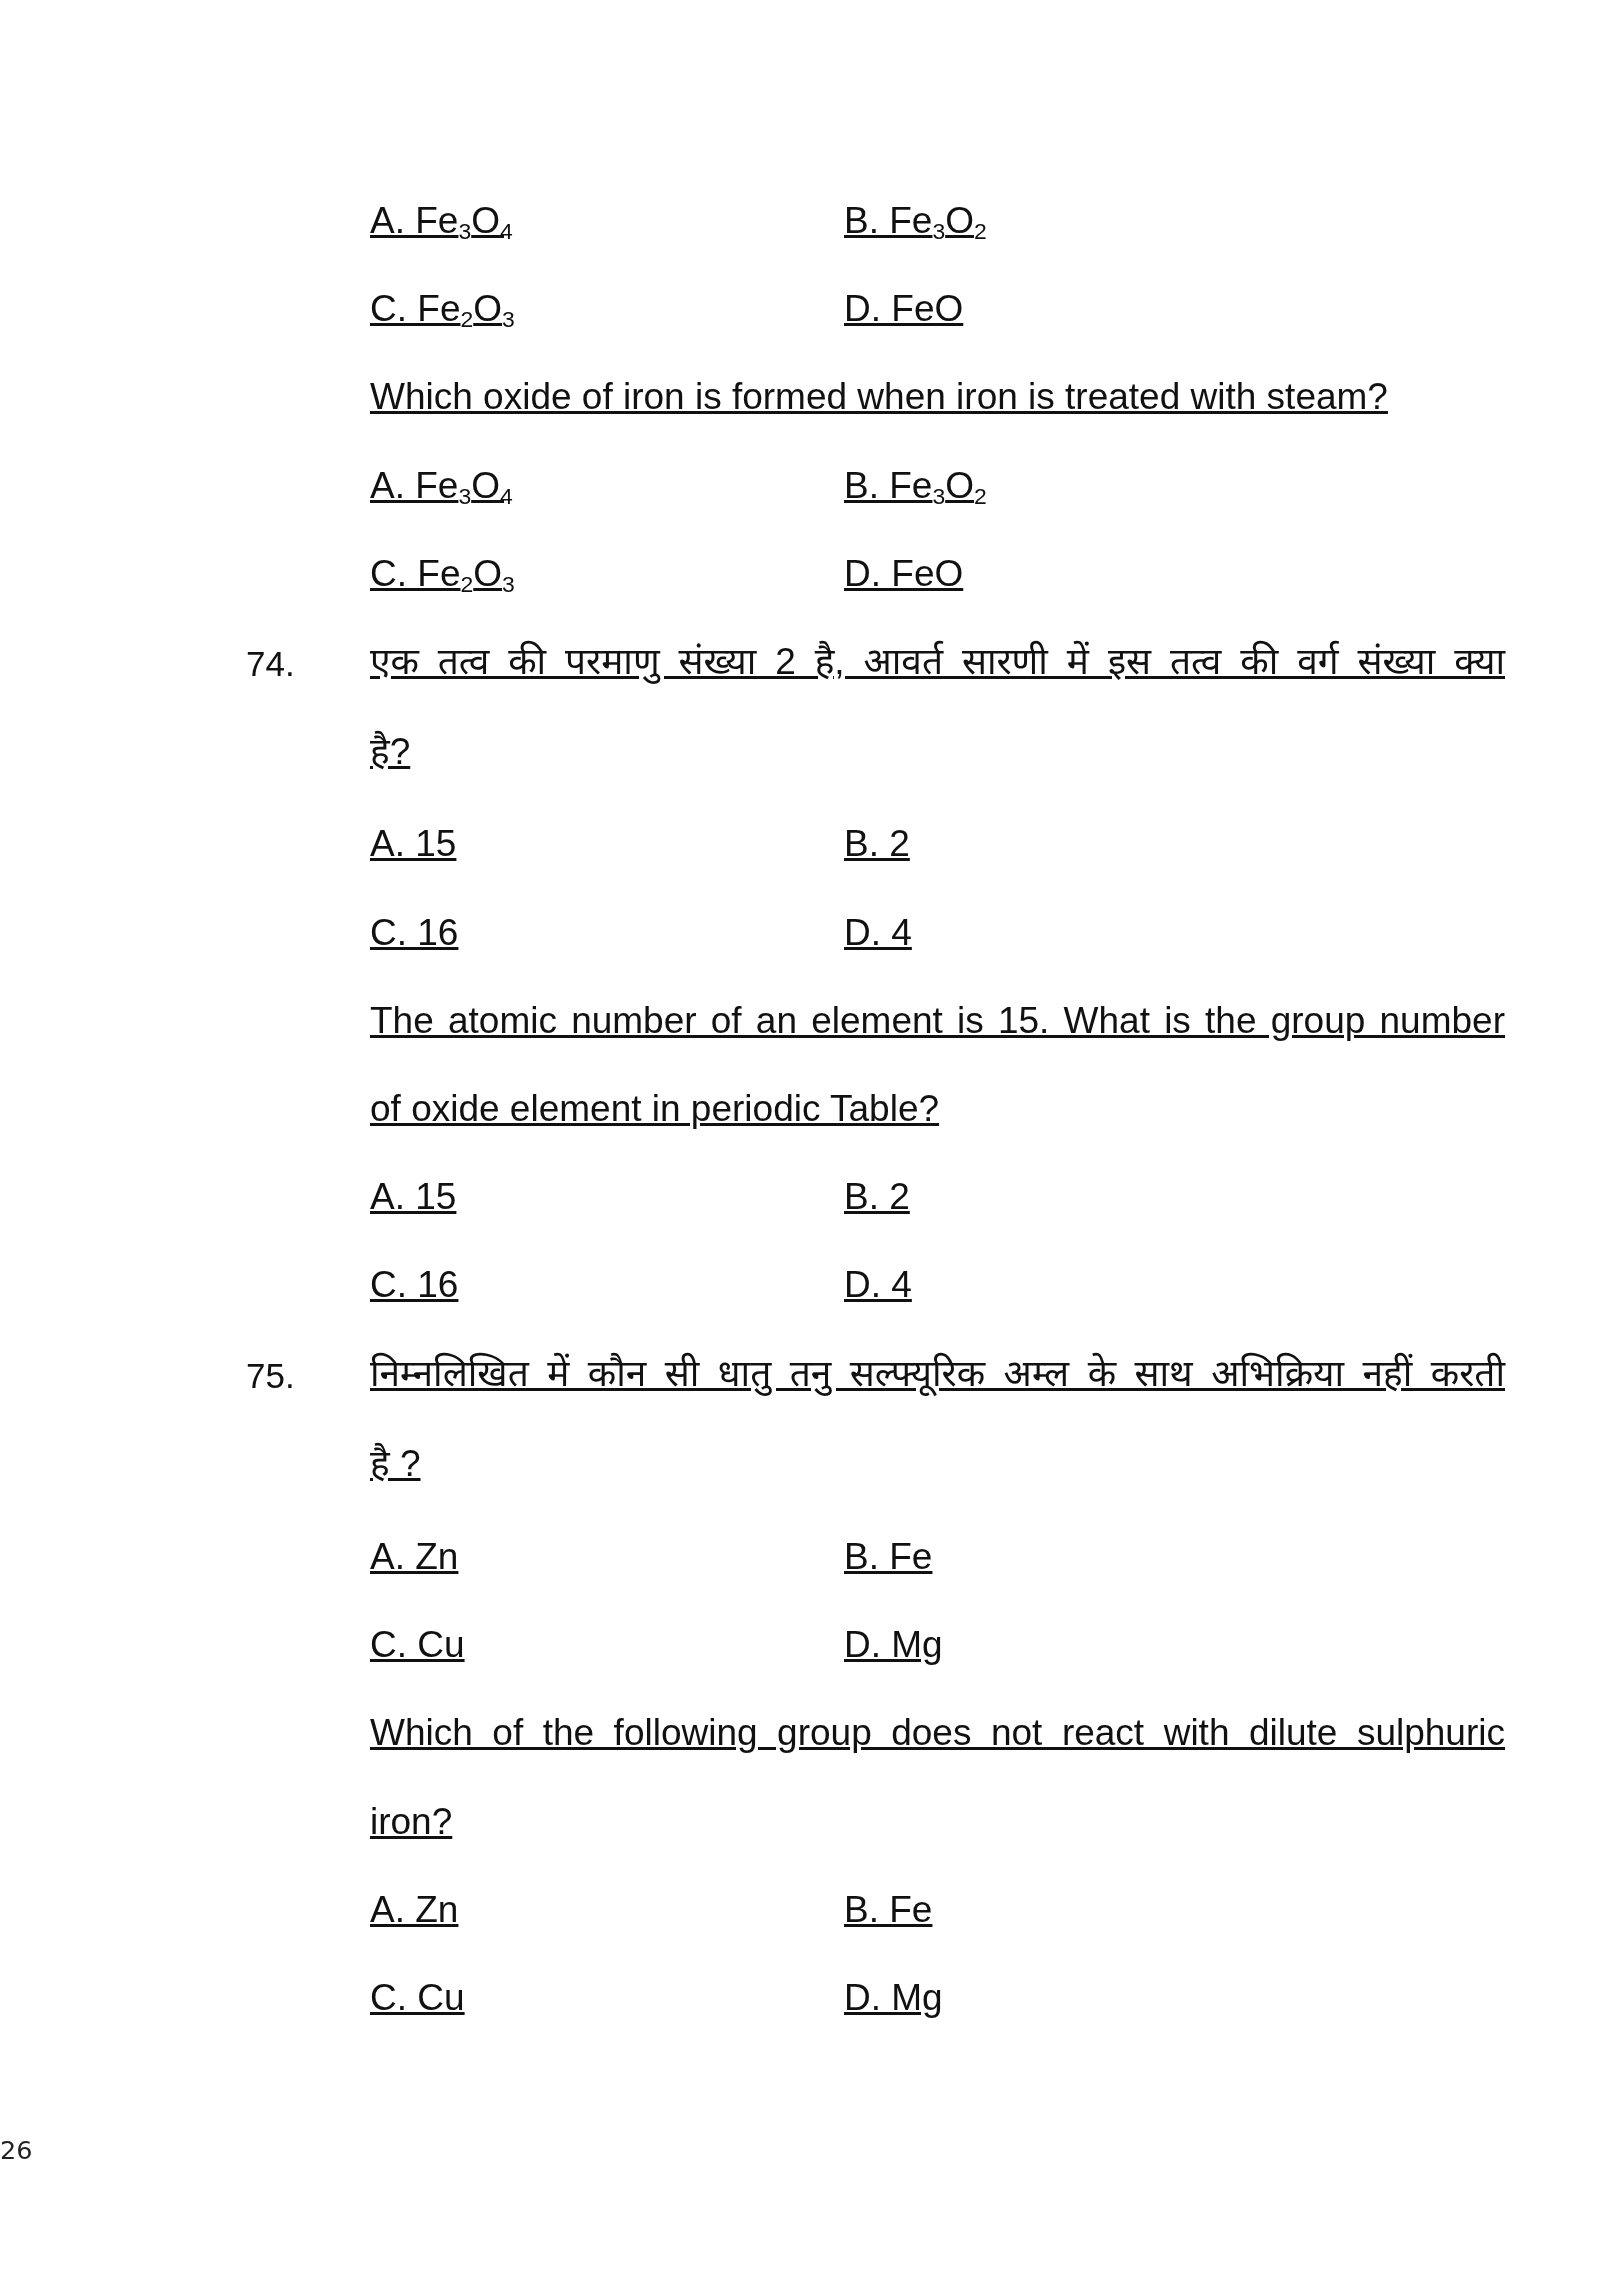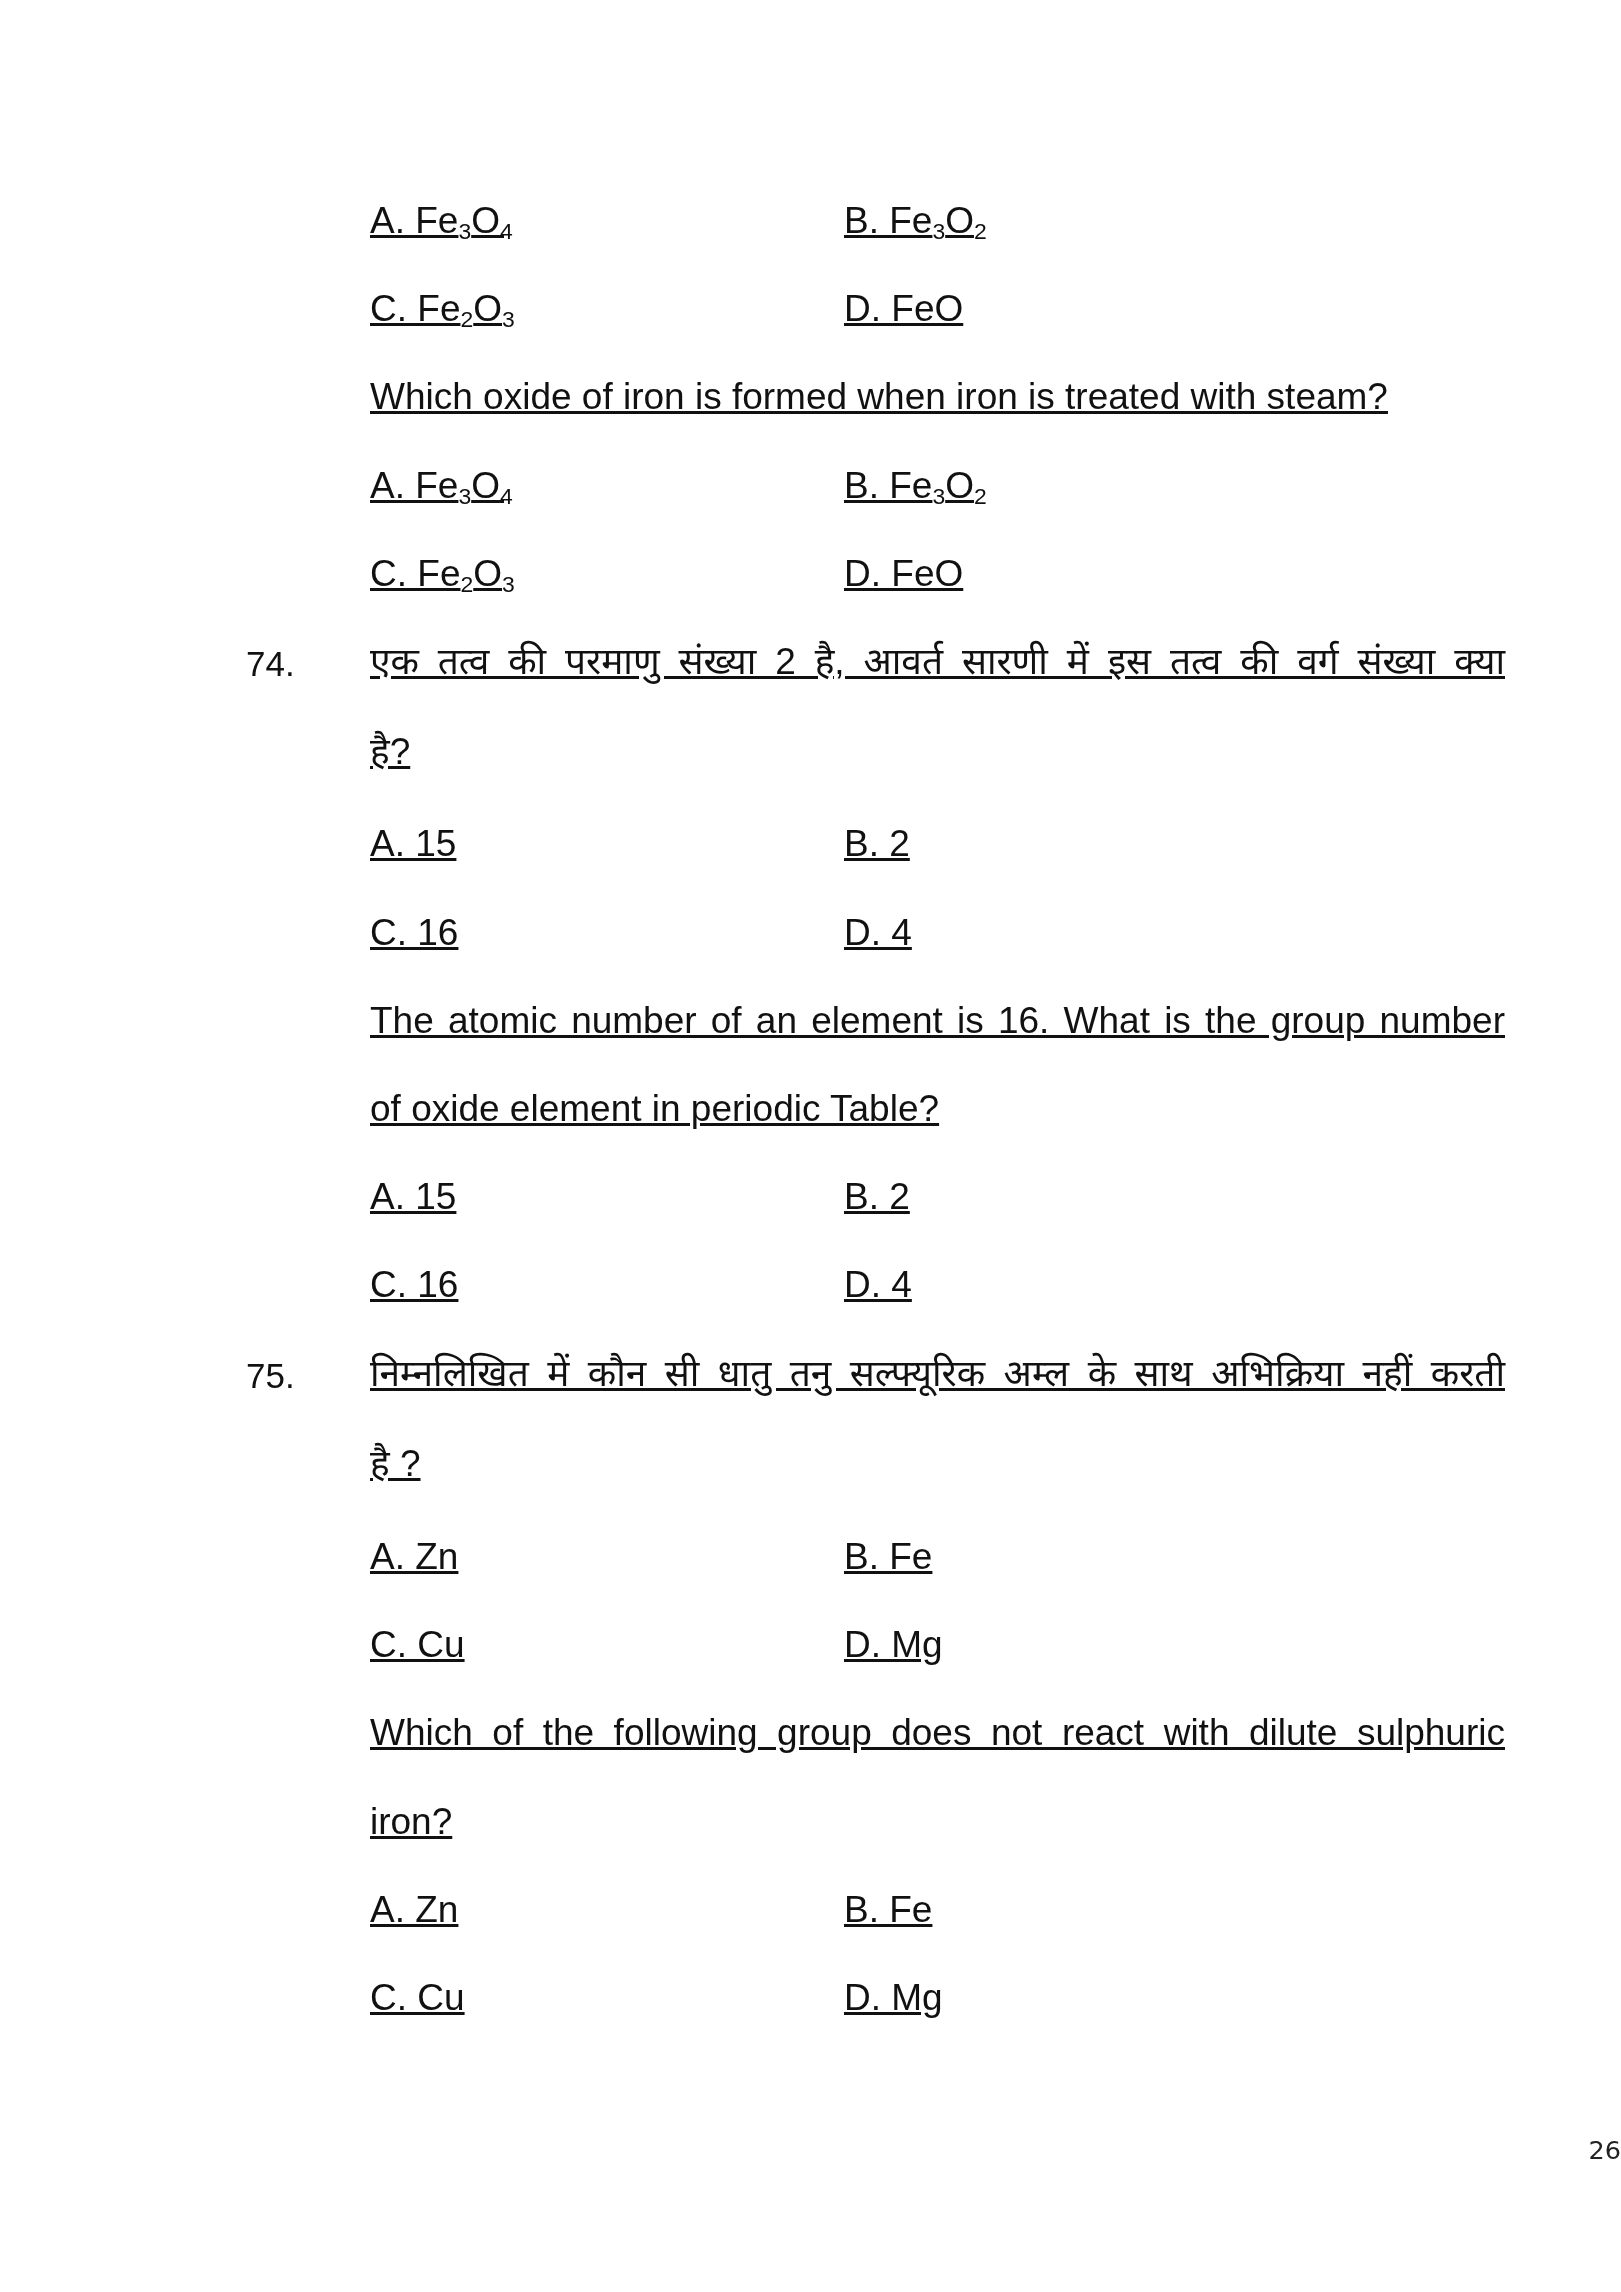--- a/index.html
+++ b/index.html
@@ -4,21 +4,21 @@
 <style>
   html, body { margin: 0; padding: 0; background: #ffffff; }
   body { width: 1621px; height: 2293px; position: relative; overflow: hidden;
          font-family: "Liberation Sans", sans-serif; color: #111111; }
   .line { position: absolute; font-size: 37px; line-height: 45px; white-space: nowrap; text-decoration: underline; }
   .qnum { position: absolute; font-size: 35px; line-height: 45px; }
   .colA { left: 370px; }
   .colB { left: 844px; }
   .qtext { left: 370px; width: 1135px; text-align: justify; text-align-last: justify; white-space: normal; }
   sub { font-size: 0.62em; vertical-align: -0.25em; line-height: 0; }
-  .pagenum { position: absolute; left: 0; width: 1621px; top: 2135px; text-align: right;
+  .pagenum { position: absolute; left: 0; width: 1621px; top: 2135px; text-align: left;
              font-family: "DejaVu Sans", sans-serif; font-size: 25.5px; color: #222; }
 </style>
 </head>
 <body>
 
 <div class="line colA" style="top:198px">A. Fe<sub>3</sub>O<sub>4</sub></div>
 <div class="line colB" style="top:198px">B. Fe<sub>3</sub>O<sub>2</sub></div>
 <div class="line colA" style="top:286px">C. Fe<sub>2</sub>O<sub>3</sub></div>
 <div class="line colB" style="top:286px">D. FeO</div>
 
@@ -31,21 +31,21 @@
 
 <div class="qnum" style="left:246px;top:641px">74.</div>
 <div class="line qtext" style="top:639px">एक तत्व की परमाणु संख्या 2 है, आवर्त सारणी में इस तत्व की वर्ग संख्या क्या</div>
 <div class="line colA" style="top:729px">है?</div>
 
 <div class="line colA" style="top:821px">A. 15</div>
 <div class="line colB" style="top:821px">B. 2</div>
 <div class="line colA" style="top:910px">C. 16</div>
 <div class="line colB" style="top:910px">D. 4</div>
 
-<div class="line qtext" style="top:998px">The atomic number of an element is 16. What is the group number</div>
+<div class="line qtext" style="top:998px">The atomic number of an element is 15. What is the group number</div>
 <div class="line colA" style="top:1086px">of oxide element in periodic Table?</div>
 
 <div class="line colA" style="top:1174px">A. 15</div>
 <div class="line colB" style="top:1174px">B. 2</div>
 <div class="line colA" style="top:1262px">C. 16</div>
 <div class="line colB" style="top:1262px">D. 4</div>
 
 <div class="qnum" style="left:246px;top:1353px">75.</div>
 <div class="line qtext" style="top:1351px">निम्नलिखित में कौन सी धातु तनु सल्फ्यूरिक अम्ल के साथ अभिक्रिया नहीं करती</div>
 <div class="line colA" style="top:1441px">है ?</div>

